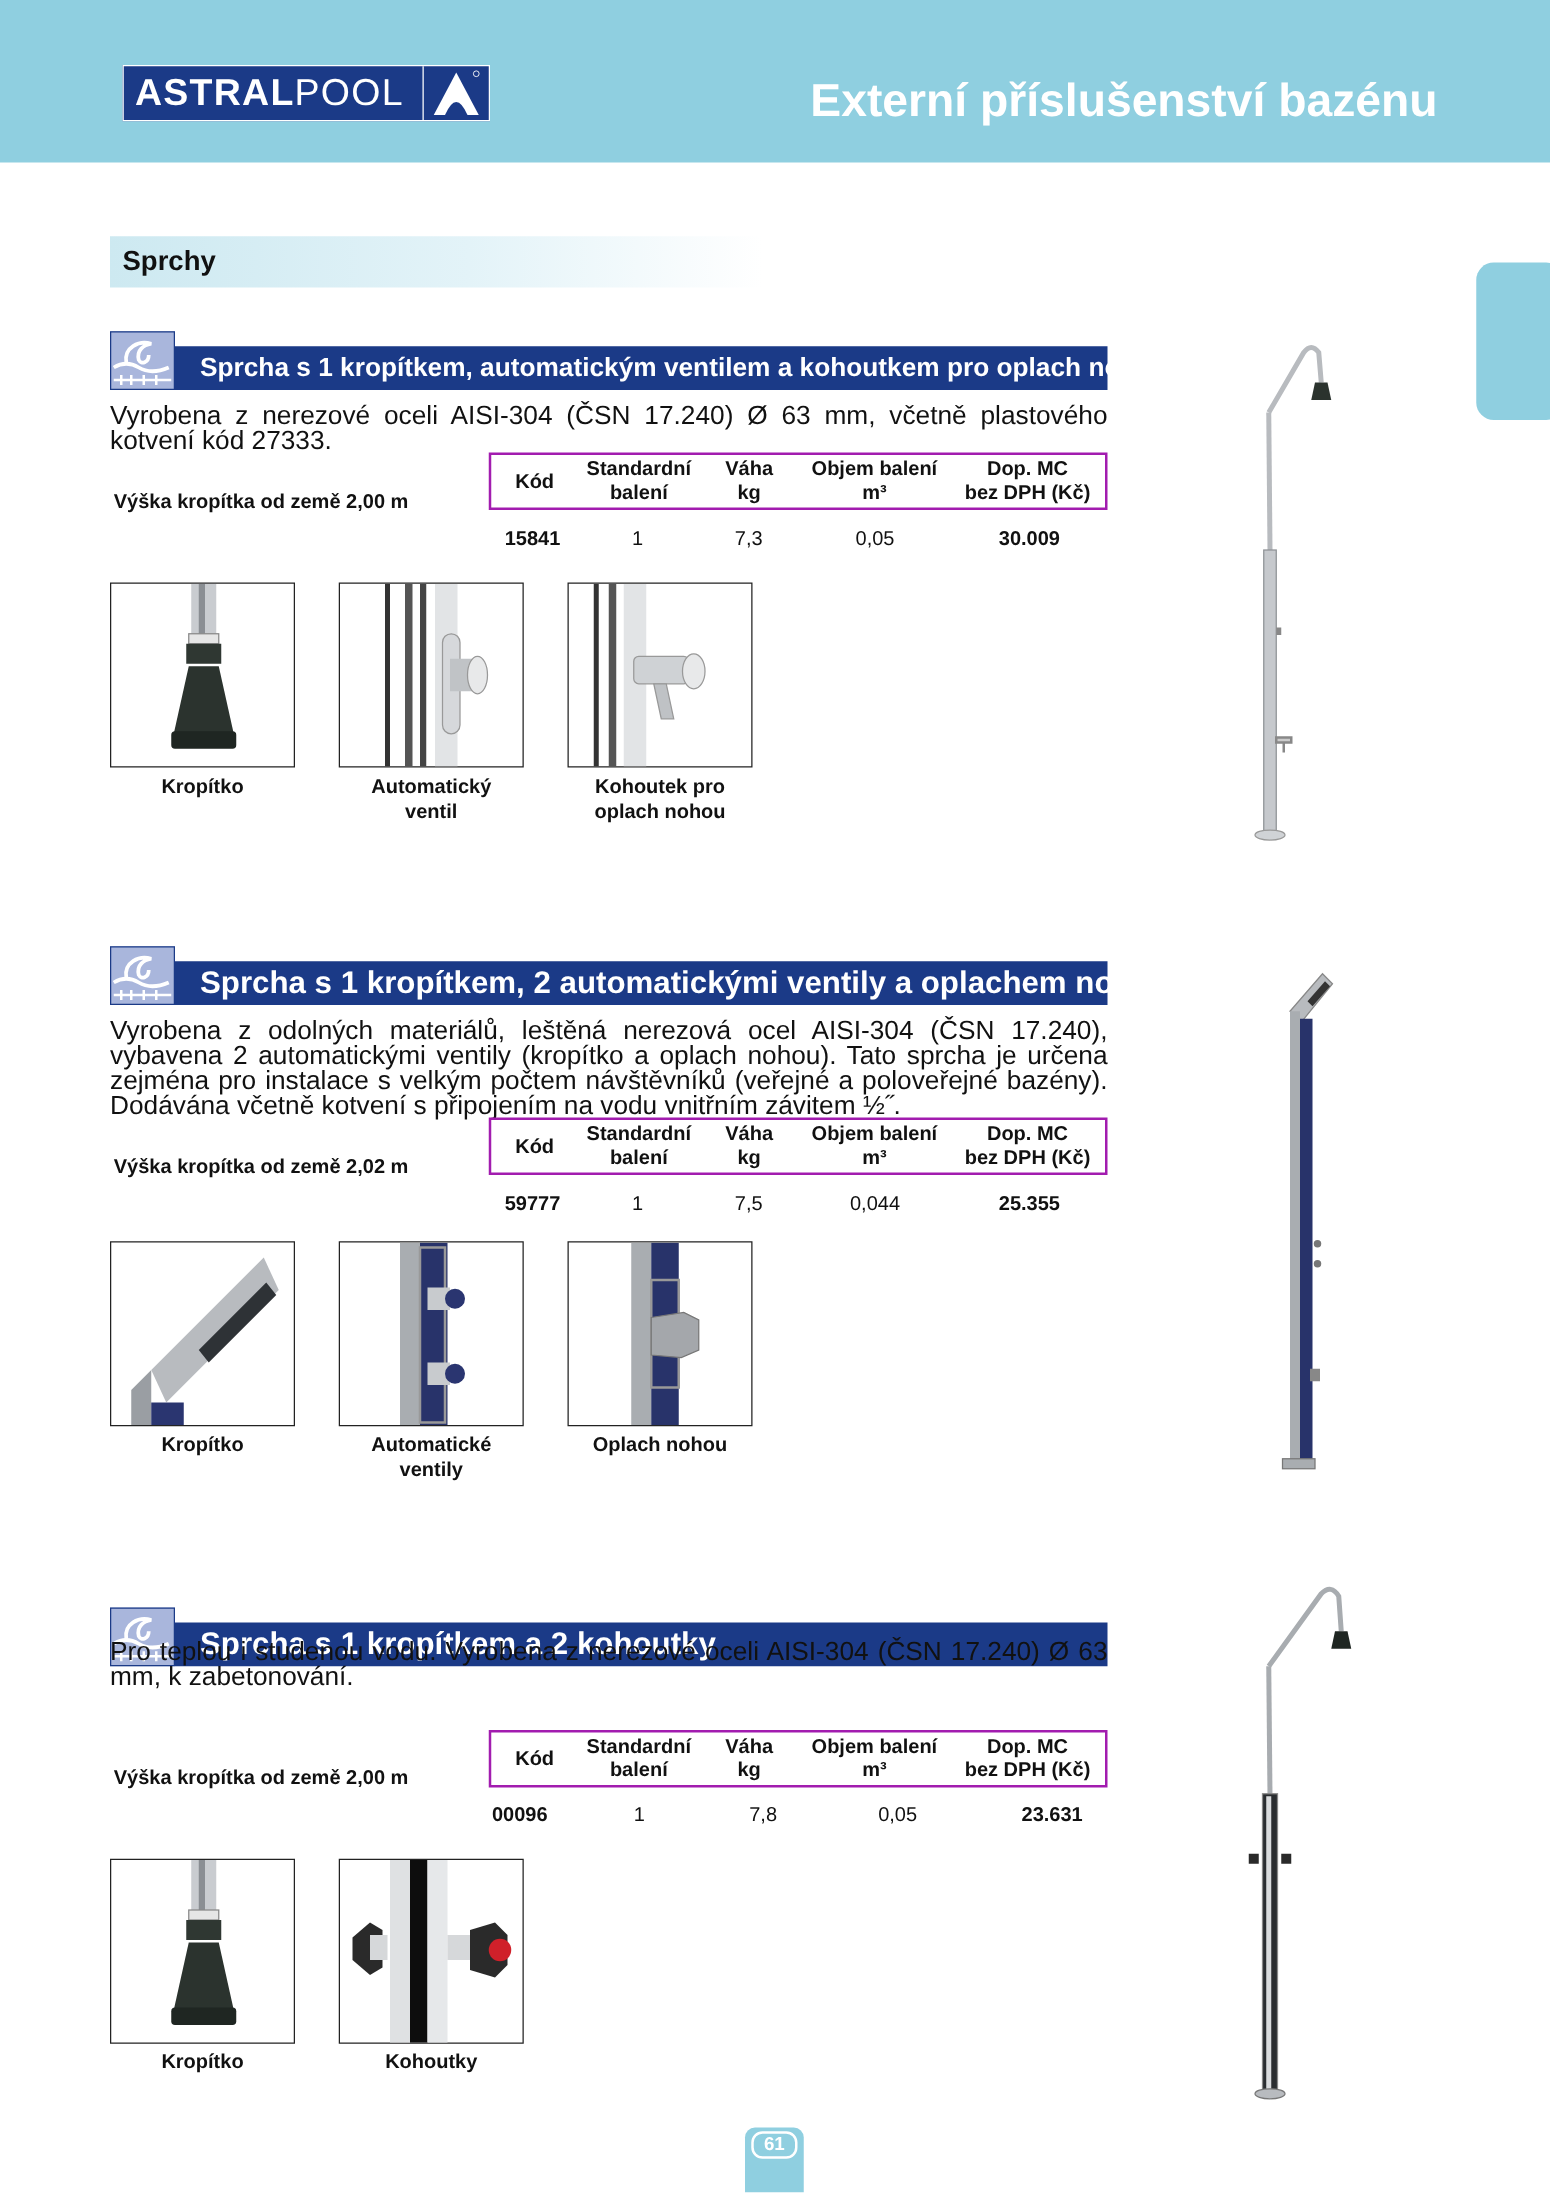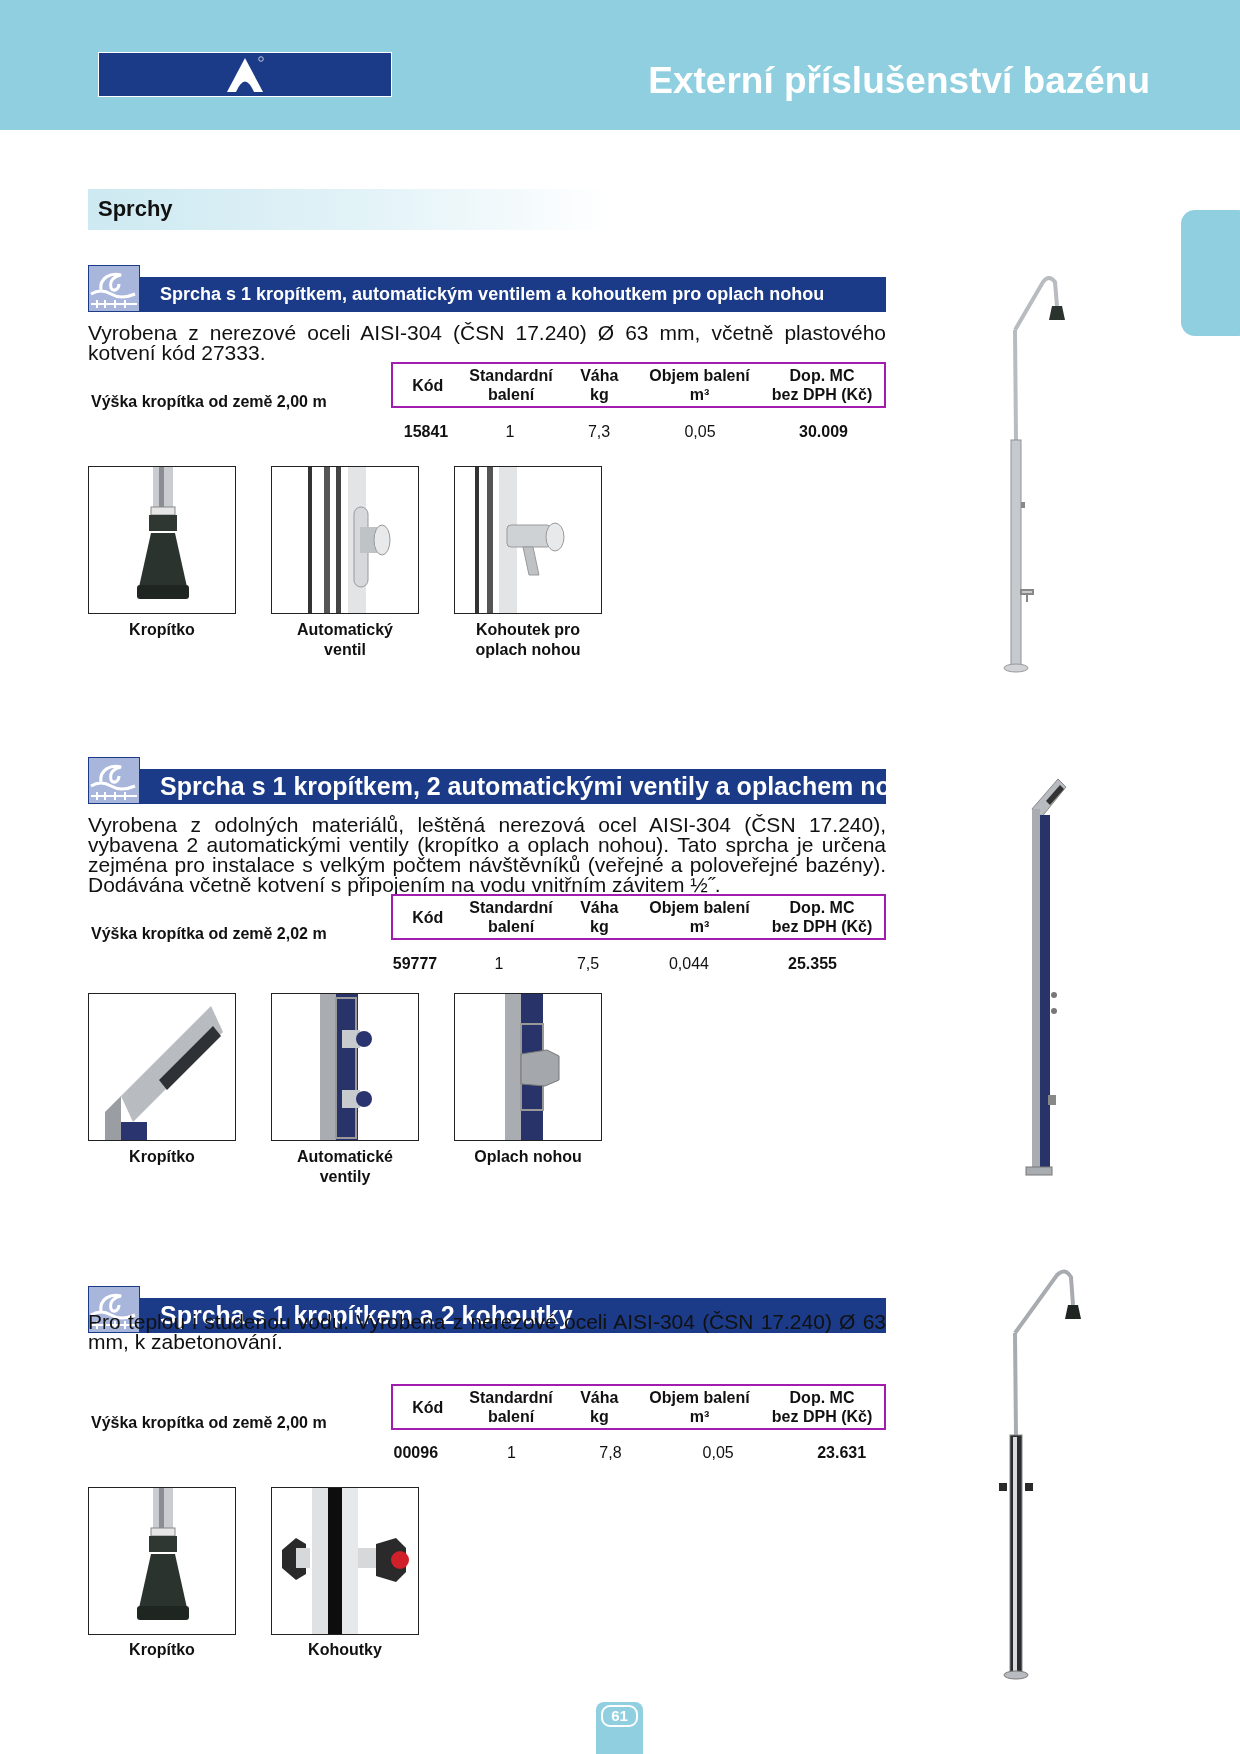--- a/index.html
+++ b/index.html
@@ -27,20 +27,24 @@
   .thumb { width: 148px; height: 148px; border: 1.5px solid #222; box-sizing: border-box; background: #fff; overflow: hidden; }
   .thumb-label { width: 148px; text-align: center; font-size: 16px; font-weight: bold; line-height: 20px; }
   .page-num-wrap { left: 596px; top: 1702px; width: 47px; height: 52px; background: #8fcfe0; border-radius: 8px 8px 0 0; }
   .page-num { left: 601px; top: 1705px; width: 37px; height: 22px; border: 2px solid #fff; border-radius: 9px; box-sizing: border-box; color: #fff; font-size: 15px; font-weight: bold; text-align: center; line-height: 18px; }
 </style>
 </head>
 <body>
 
 <div class="abs header"></div>
 <div class="abs logo">
+  <div class="logo-text">
+    <b>ASTRAL</b>
+      <span class="light">POOL</span>
+  </div>
   <div class="logo-mark">
     <svg width="40" height="40" viewBox="0 0 40 40">
       <polygon points="20,3 38,37 2,37" fill="#fff"></polygon>
       <path d="M11,37 Q20,16 29,37 Z" fill="#1b3a87"></path>
       <circle cx="36" cy="4" r="2.3" fill="none" stroke="#fff" stroke-width="0.7"></circle>
     </svg>
   </div>
 </div>
 <div class="abs page-title">Externí příslušenství bazénu</div>
 <div class="abs right-tab"></div>
@@ -49,21 +53,21 @@
 <div class="abs cat-title">Sprchy</div>
 
 <div class="abs sec-icon" style="left:88px; top:265px;">
   <svg width="50" height="45" viewBox="0 0 50 45">
     <path d="M12,24 C10,12 22,6 32,9 C26,10 20,14 22,22 C24,26 30,24 30,18" fill="none" stroke="#fff" stroke-width="3"></path>
     <path d="M2,28 Q12,22 22,28 T46,28" fill="none" stroke="#fff" stroke-width="3"></path>
     <path d="M2,38 H48" stroke="#fff" stroke-width="2"></path>
     <path d="M8,34 v8 M16,34 v8 M26,34 v8 M36,34 v8" stroke="#fff" stroke-width="2"></path>
   </svg>
 </div>
-<div class="abs sec-bar" style="left:140px; top:277px; width:746px; font-size:18px;">Sprcha s 1 kropítkem, automatickým ventilem a kohoutkem pro oplach nohou</div>
+<div class="abs sec-bar" style="left:140px; top:277px; width:746px; font-size:21px;">Sprcha s 1 kropítkem, automatickým ventilem a kohoutkem pro oplach nohou</div>
 <div class="abs desc" style="left:88px; top:323px; width:798px;">Vyrobena z nerezové oceli AISI-304 (ČSN 17.240) Ø 63 mm, včetně plastového kotvení kód 27333.</div>
 <div class="abs height-label" style="left:91px; top:393px;">Výška kropítka od země 2,00 m</div>
 
 <div class="abs tbl-head" style="left:391px; top:362px;">
   <div class="c1">Kód</div>
   <div class="c2"><span>Standardní</span><br><span>balení</span></div>
   <div class="c3"><span>Váha</span><br><span>kg</span></div>
   <div class="c4"><span>Objem balení</span><br><span>m³</span></div>
   <div class="c5"><span>Dop. MC</span><br><span>bez DPH (Kč)</span></div>
 </div>
@@ -134,21 +138,21 @@
 <div class="abs desc" style="left:88px; top:815px; width:798px;">Vyrobena z odolných materiálů, leštěná nerezová ocel AISI-304 (ČSN 17.240), vybavena 2 automatickými ventily (kropítko a oplach nohou). Tato sprcha je určena zejména pro instalace s velkým počtem návštěvníků (veřejné a poloveřejné bazény). Dodávána včetně kotvení s připojením na vodu vnitřním závitem ½˝.</div>
 <div class="abs height-label" style="left:91px; top:925px;">Výška kropítka od země 2,02 m</div>
 
 <div class="abs tbl-head" style="left:391px; top:894px;">
   <div class="c1">Kód</div>
   <div class="c2"><span>Standardní</span><br><span>balení</span></div>
   <div class="c3"><span>Váha</span><br><span>kg</span></div>
   <div class="c4"><span>Objem balení</span><br><span>m³</span></div>
   <div class="c5"><span>Dop. MC</span><br><span>bez DPH (Kč)</span></div>
 </div>
-<div class="abs tbl-row" style="left:380px; top:954px;">
+<div class="abs tbl-row" style="left:391px; top:954px;">
   <div class="c1 b">59777</div>
   <div class="c2">1</div>
   <div class="c3">7,5</div>
   <div class="c4">0,044</div>
   <div class="c5 b">25.355</div>
 </div>
 
 <div class="abs thumb" style="left:88px; top:993px;">
   <svg width="148" height="148" viewBox="0 0 148 148">
     <path d="M16,118 L32,102 L32,148 L16,148 Z" fill="#9a9ea3"></path>

